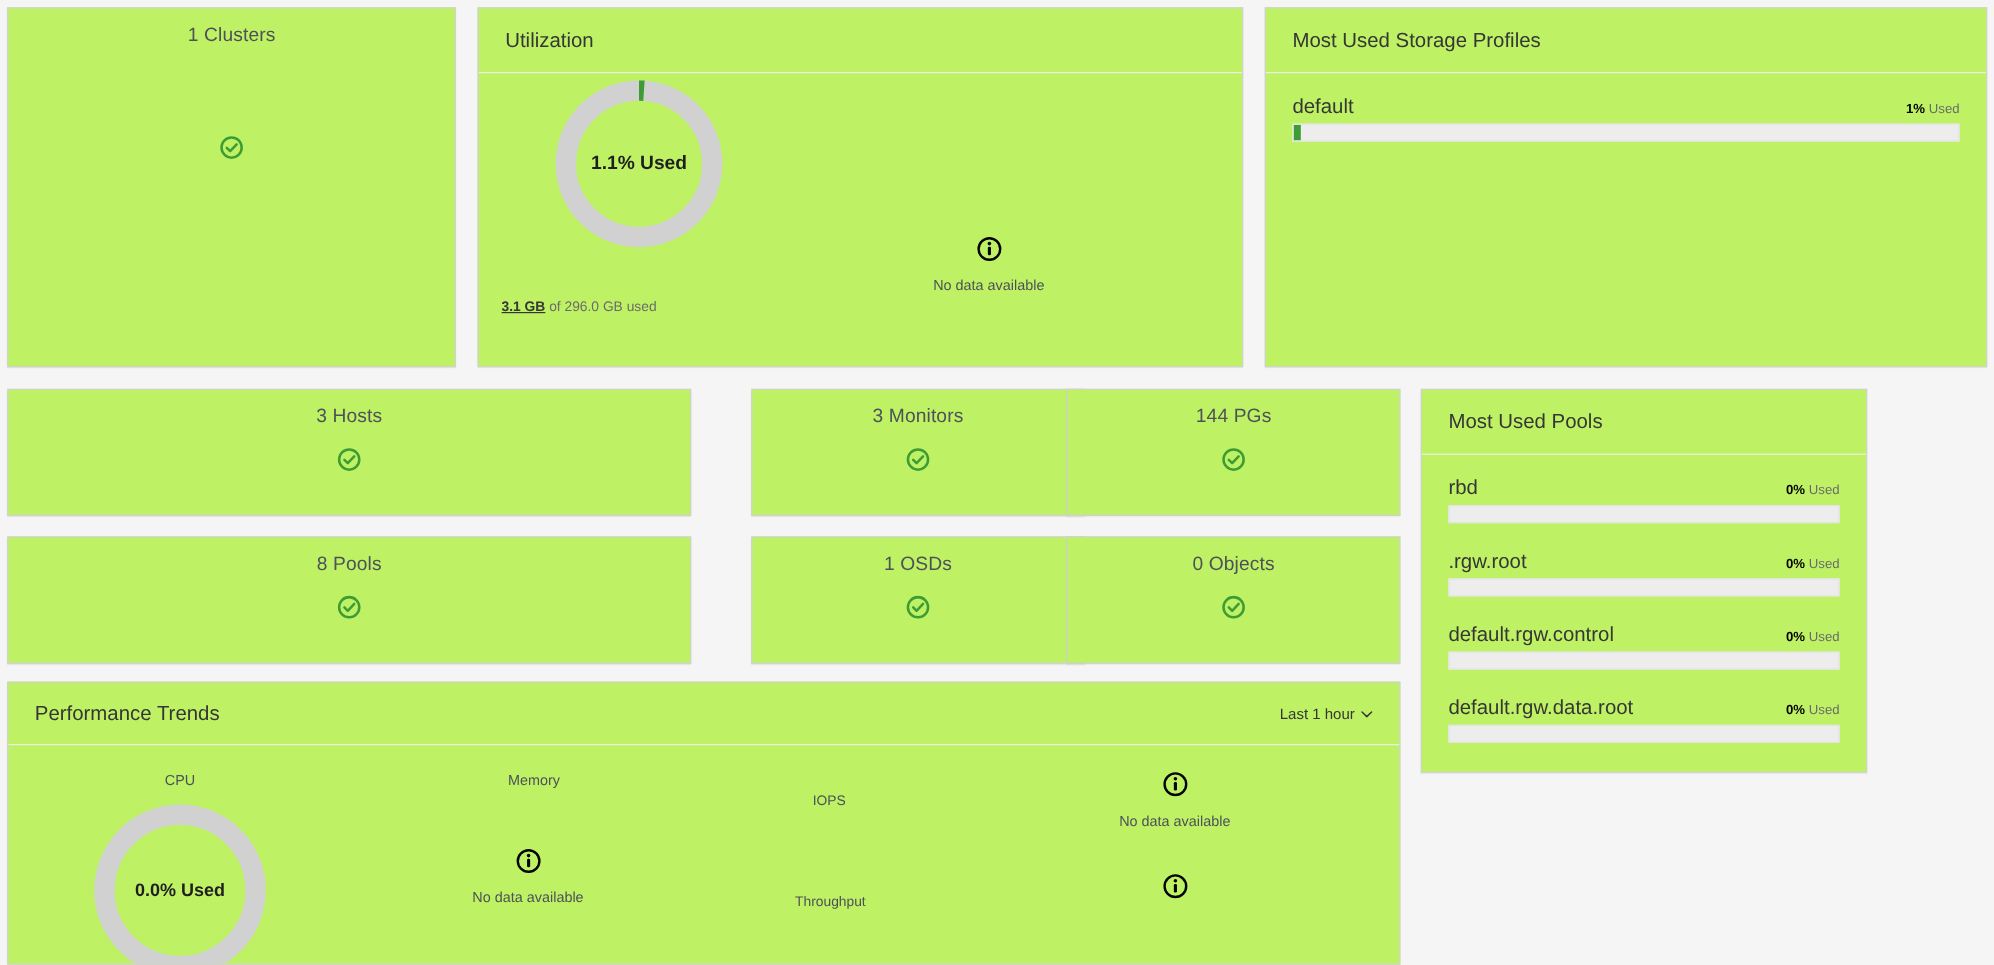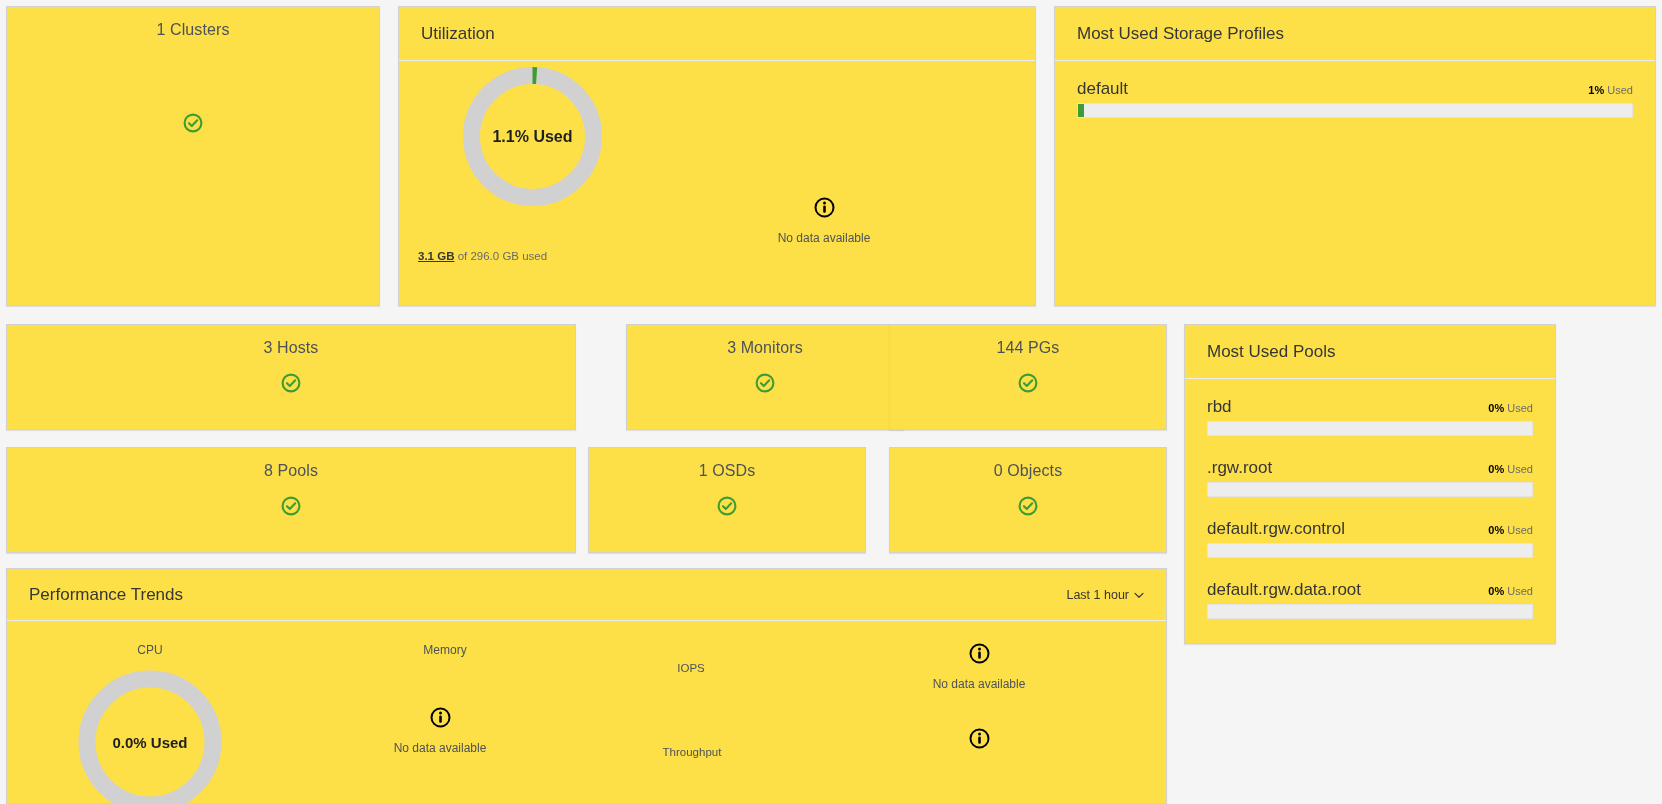--- a/index.html
+++ b/index.html
@@ -7,21 +7,21 @@
     width: 1662px; height: 804px;
     background: #f5f5f5;
     font-family: "Liberation Sans", sans-serif;
     color: #363636;
     overflow: hidden;
   }
   .page { position: relative; width: 1662px; height: 804px; }
 
   .card {
     position: absolute;
-    background: #fde047;
+    background: #bef264;
     border: 1px solid #d1d1d1;
     box-shadow: 0 1px 1px rgba(3,3,3,0.08);
   }
   .card-header {
     height: 54px;
     display: flex; align-items: center;
     padding: 0 22px;
     border-bottom: 1px solid #ededed;
   }
   .card-title {
@@ -182,21 +182,21 @@
   <div class="card stat-card" style="left:6px; top:447px; width:570px; height:106px;">
     <div class="stat-count">8 Pools</div>
     <div class="stat-icon">
       <svg class="check-icon" width="20" height="20" viewBox="0 0 20 20">
         <circle cx="10" cy="10" r="8.4" fill="none" stroke="#3f9c35" stroke-width="2.1"></circle>
         <path d="M6 10.2 L8.8 13 L14.2 7.3" fill="none" stroke="#3f9c35" stroke-width="2.1" stroke-linecap="round" stroke-linejoin="round"></path>
       </svg>
     </div>
   </div>
 
-  <div class="card stat-card" style="left:588px; top:447px; width:278px; height:106px;">
+  <div class="card stat-card" style="left:626px; top:447px; width:278px; height:106px;">
     <div class="stat-count">1 OSDs</div>
     <div class="stat-icon">
       <svg class="check-icon" width="20" height="20" viewBox="0 0 20 20">
         <circle cx="10" cy="10" r="8.4" fill="none" stroke="#3f9c35" stroke-width="2.1"></circle>
         <path d="M6 10.2 L8.8 13 L14.2 7.3" fill="none" stroke="#3f9c35" stroke-width="2.1" stroke-linecap="round" stroke-linejoin="round"></path>
       </svg>
     </div>
   </div>
 
   <div class="card stat-card" style="left:889px; top:447px; width:278px; height:106px;">

